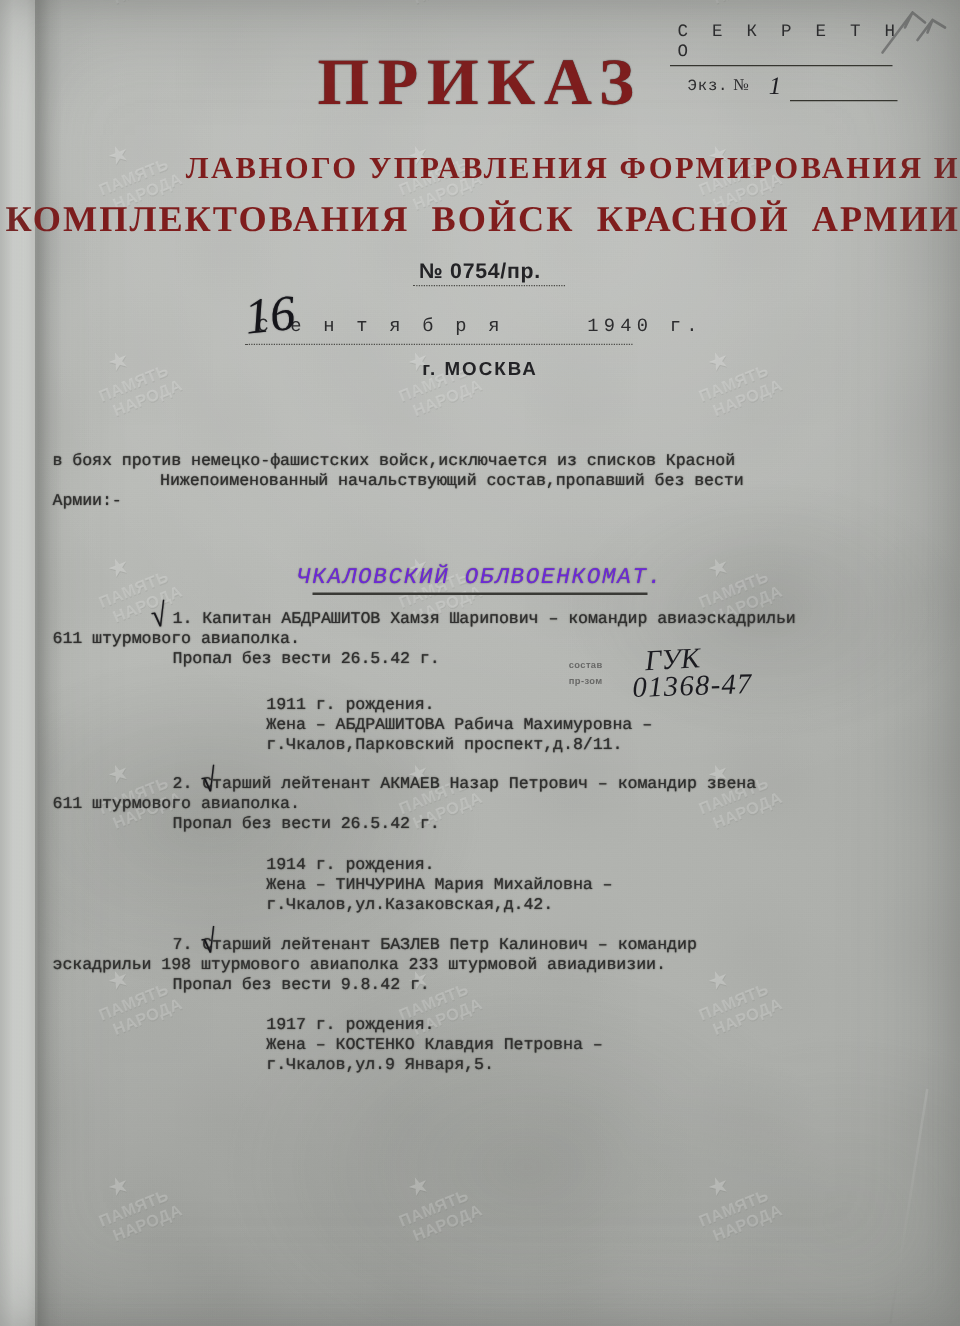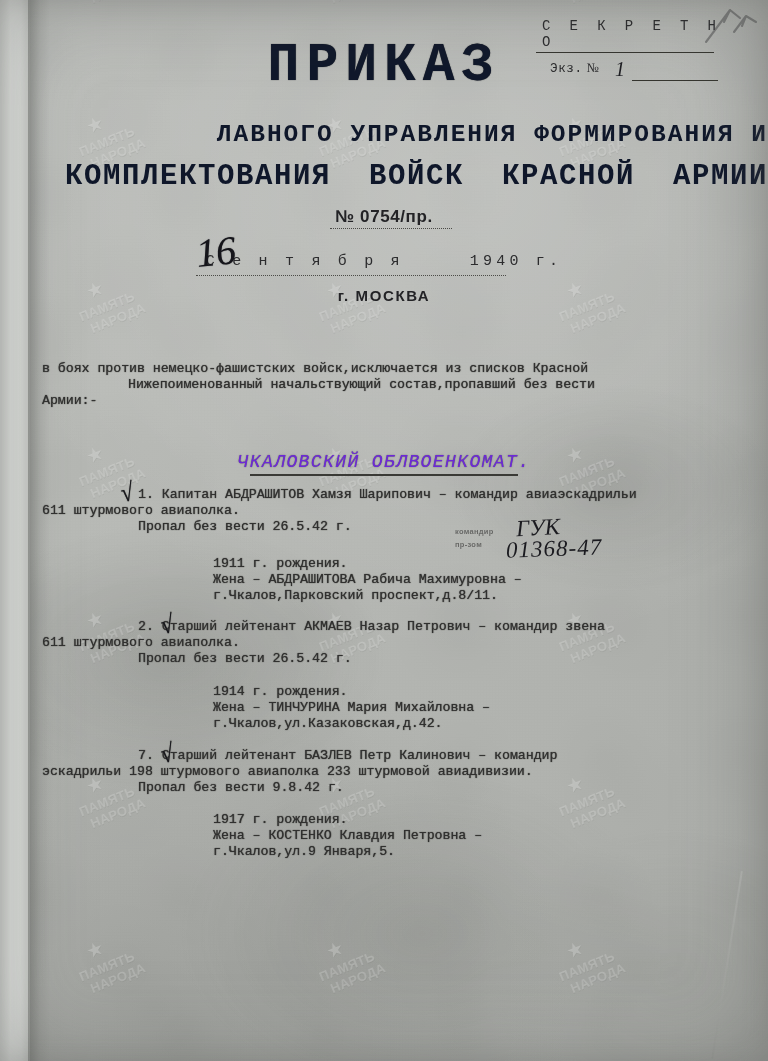--- a/index.html
+++ b/index.html
@@ -85,23 +85,23 @@
   
   .body-tx{
     font-family:"Liberation Mono", monospace;
     font-size:13.2px;
     line-height:16px;
     color:#30302f;
     text-shadow:0 0 1.1px rgba(50,50,48,.85), .4px .3px .7px rgba(70,70,66,.45);
   }
   
   .hl{
-    font-family:Liberation Mono, monospace;
+    font-family:Liberation Serif, serif;
     font-weight:700;
-    color:#0f172a;
+    color:#7f1d1d;
     white-space:pre;
   }
   #t-prikaz{
     left:0;right:0;top:36px;text-align:center;
     font-size:53px;letter-spacing:7px;
     text-shadow:0 0 1px rgba(30,30,32,.9);
   }
   #t-line1{
     left:0;right:0;top:121px;text-align:right;
     font-size:24.5px;letter-spacing:2.0px;
@@ -371,21 +371,21 @@
     <div class="sub">611 штурмового авиаполка.</div>
     <div style="text-indent:96px">Пропал без вести 26.5.42 г.</div>
   </div>
   <div class="entry body-tx det" style="top:556px;left:213px">
     <div>1911 г. рождения.</div>
     <div>Жена – АБДРАШИТОВА Рабича Махимуровна –</div>
     <div>г.Чкалов,Парковский проспект,д.8/11.</div>
   </div>
 
   <div id="stamp">
-    <div>командир</div>
+    <div>состав</div>
     <div>пр-зом</div>
   </div>
   <div id="hand-gук">ГУК</div>
   <div id="hand-num">01368-47</div>
 
   <div class="entry body-tx" style="top:619px">
     <span class="check" style="left:118px;top:-4px">√</span>
     <div style="text-indent:96px">2. Старший лейтенант АКМАЕВ Назар Петрович – командир звена</div>
     <div class="sub">611 штурмового авиаполка.</div>
     <div style="text-indent:96px">Пропал без вести 26.5.42 г.</div>

